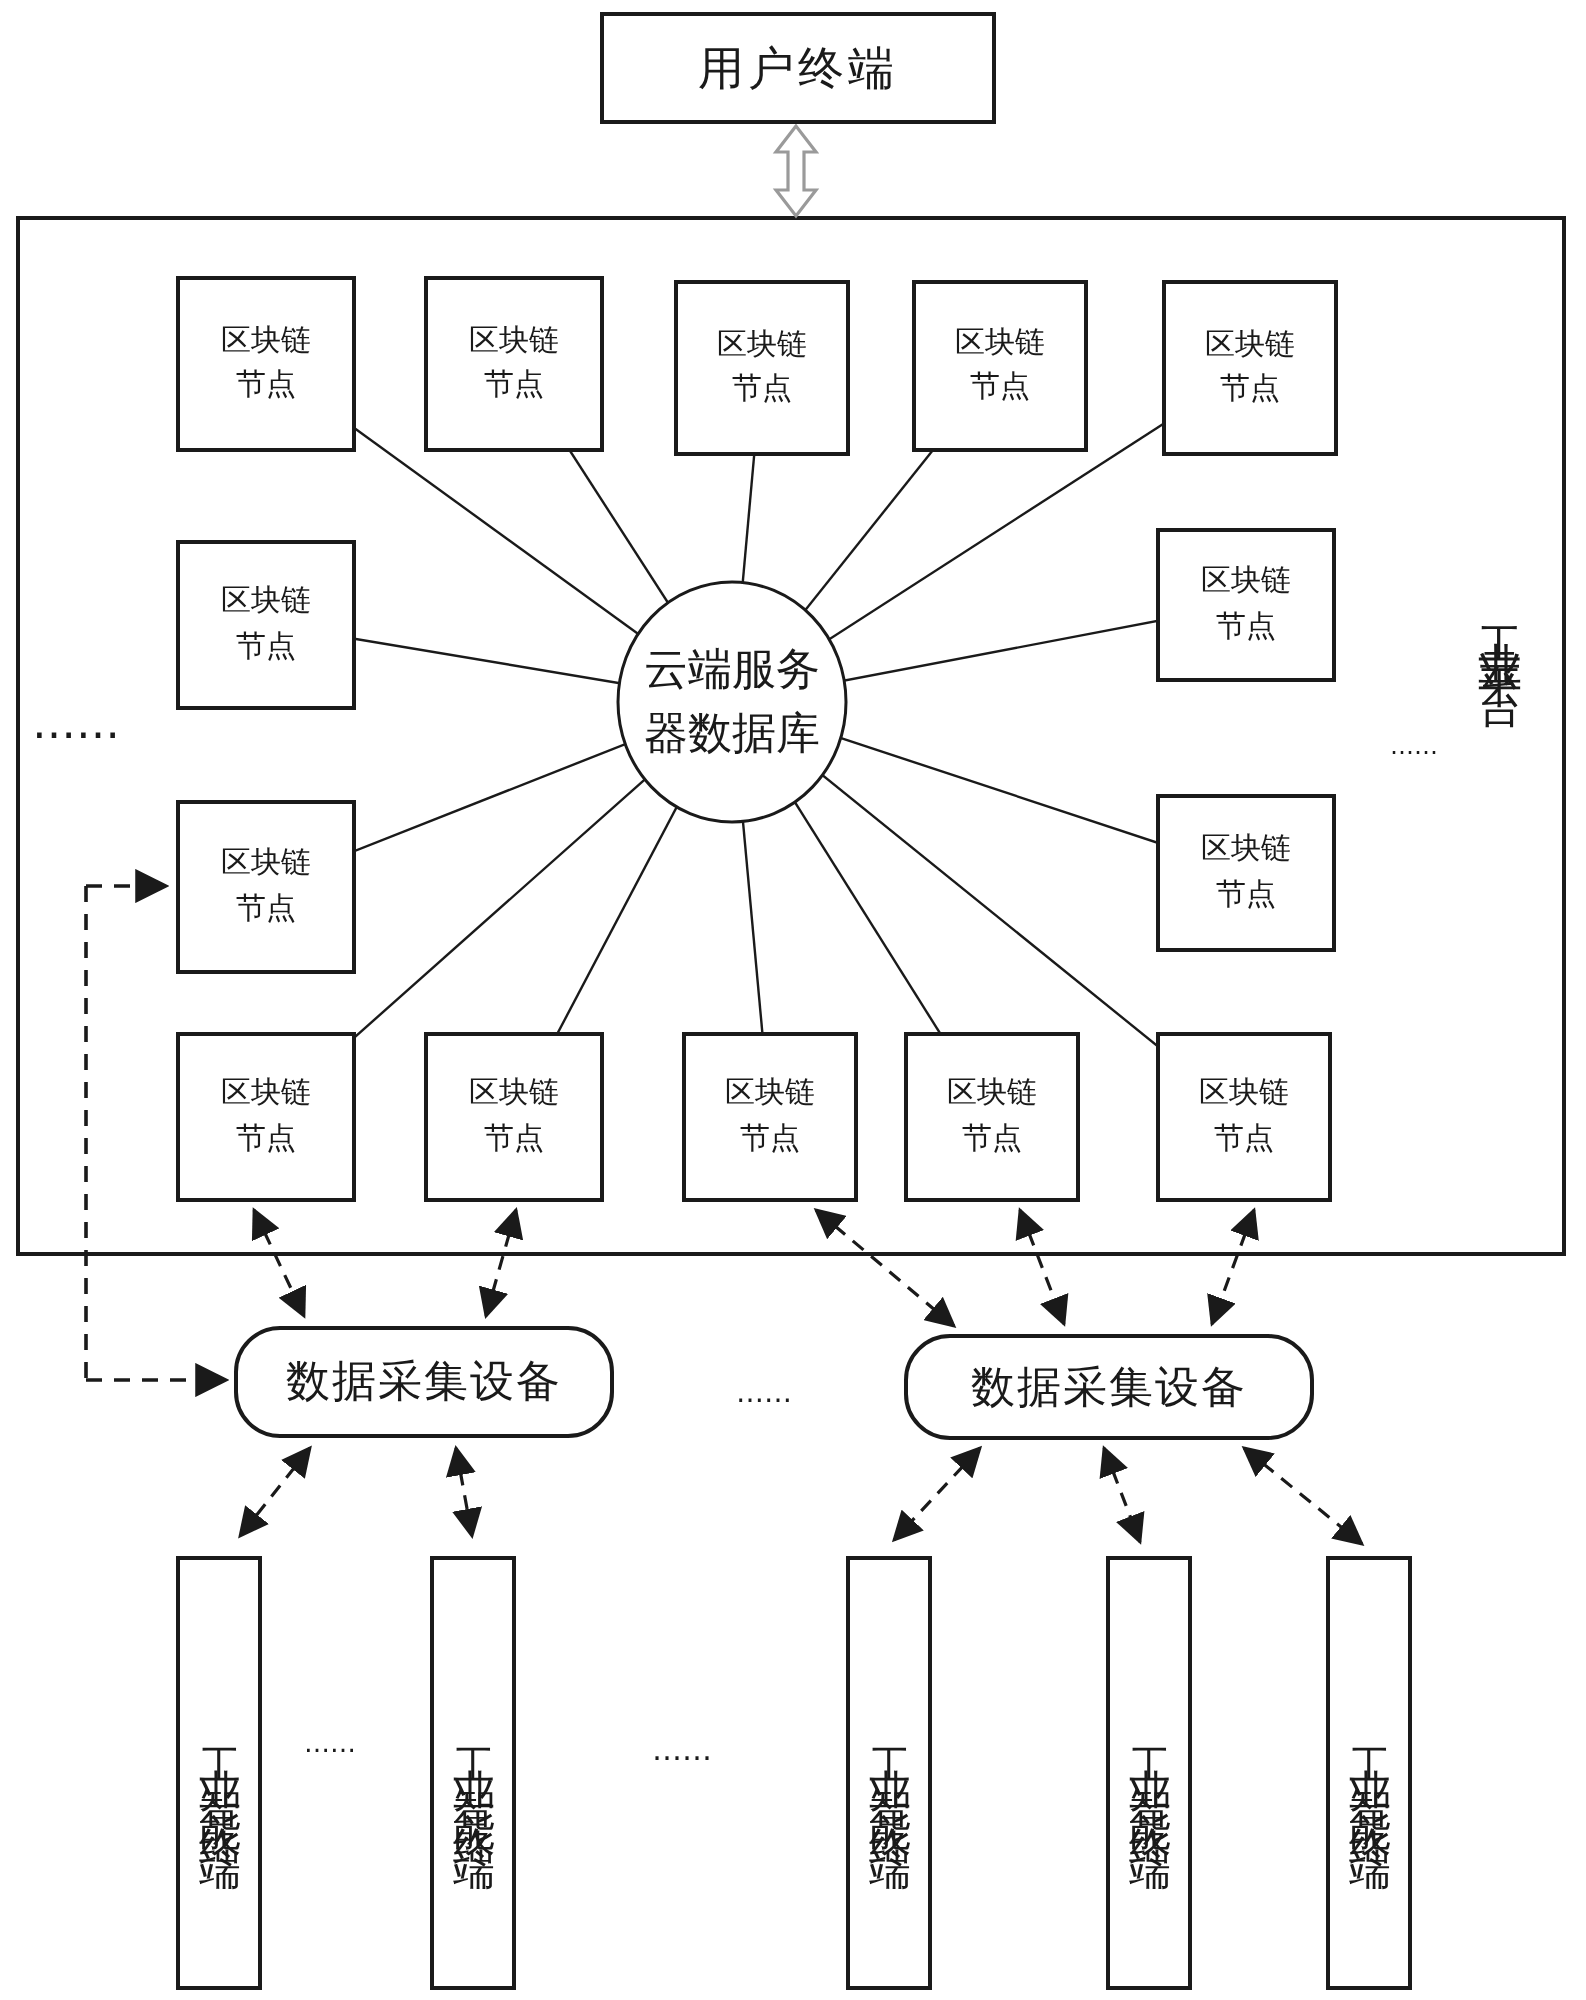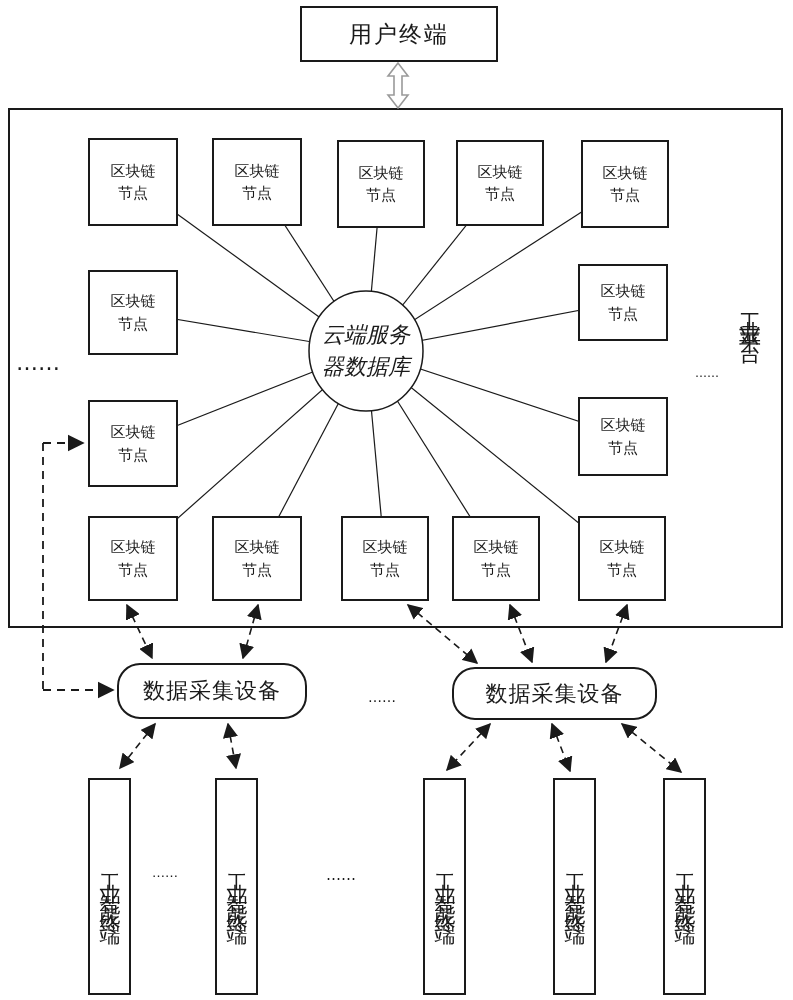--- a/index.html
+++ b/index.html
@@ -30,21 +30,21 @@
     position:absolute;z-index:2;writing-mode:vertical-rl;text-orientation:upright;
     font-size:22px;letter-spacing:7px;line-height:1;
   }
   .bigbox{
     position:absolute;left:8px;top:108px;width:775px;height:520px;
     border:2px solid var(--ink);box-sizing:border-box;z-index:0;background:var(--bg);
   }
   .center-label{
     position:absolute;left:309px;top:301px;width:114px;height:100px;z-index:2;
     display:flex;align-items:center;justify-content:center;text-align:center;
-    font-size:22px;line-height:1.45;white-space:pre-line;font-style:italic;
+    font-size:22px;line-height:1.45;white-space:pre-line;
   }
   .ellipsis{position:absolute;z-index:2;line-height:1;font-family:"DejaVu Sans",sans-serif;}
   svg.layer{position:absolute;left:0;top:0;z-index:1;}
 </style>
 </head>
 <body>
 
 <div id="canvas">
 
   <div class="box userbox" style="left:300px;top:6px;width:198px;height:56px;">用户终端</div>

